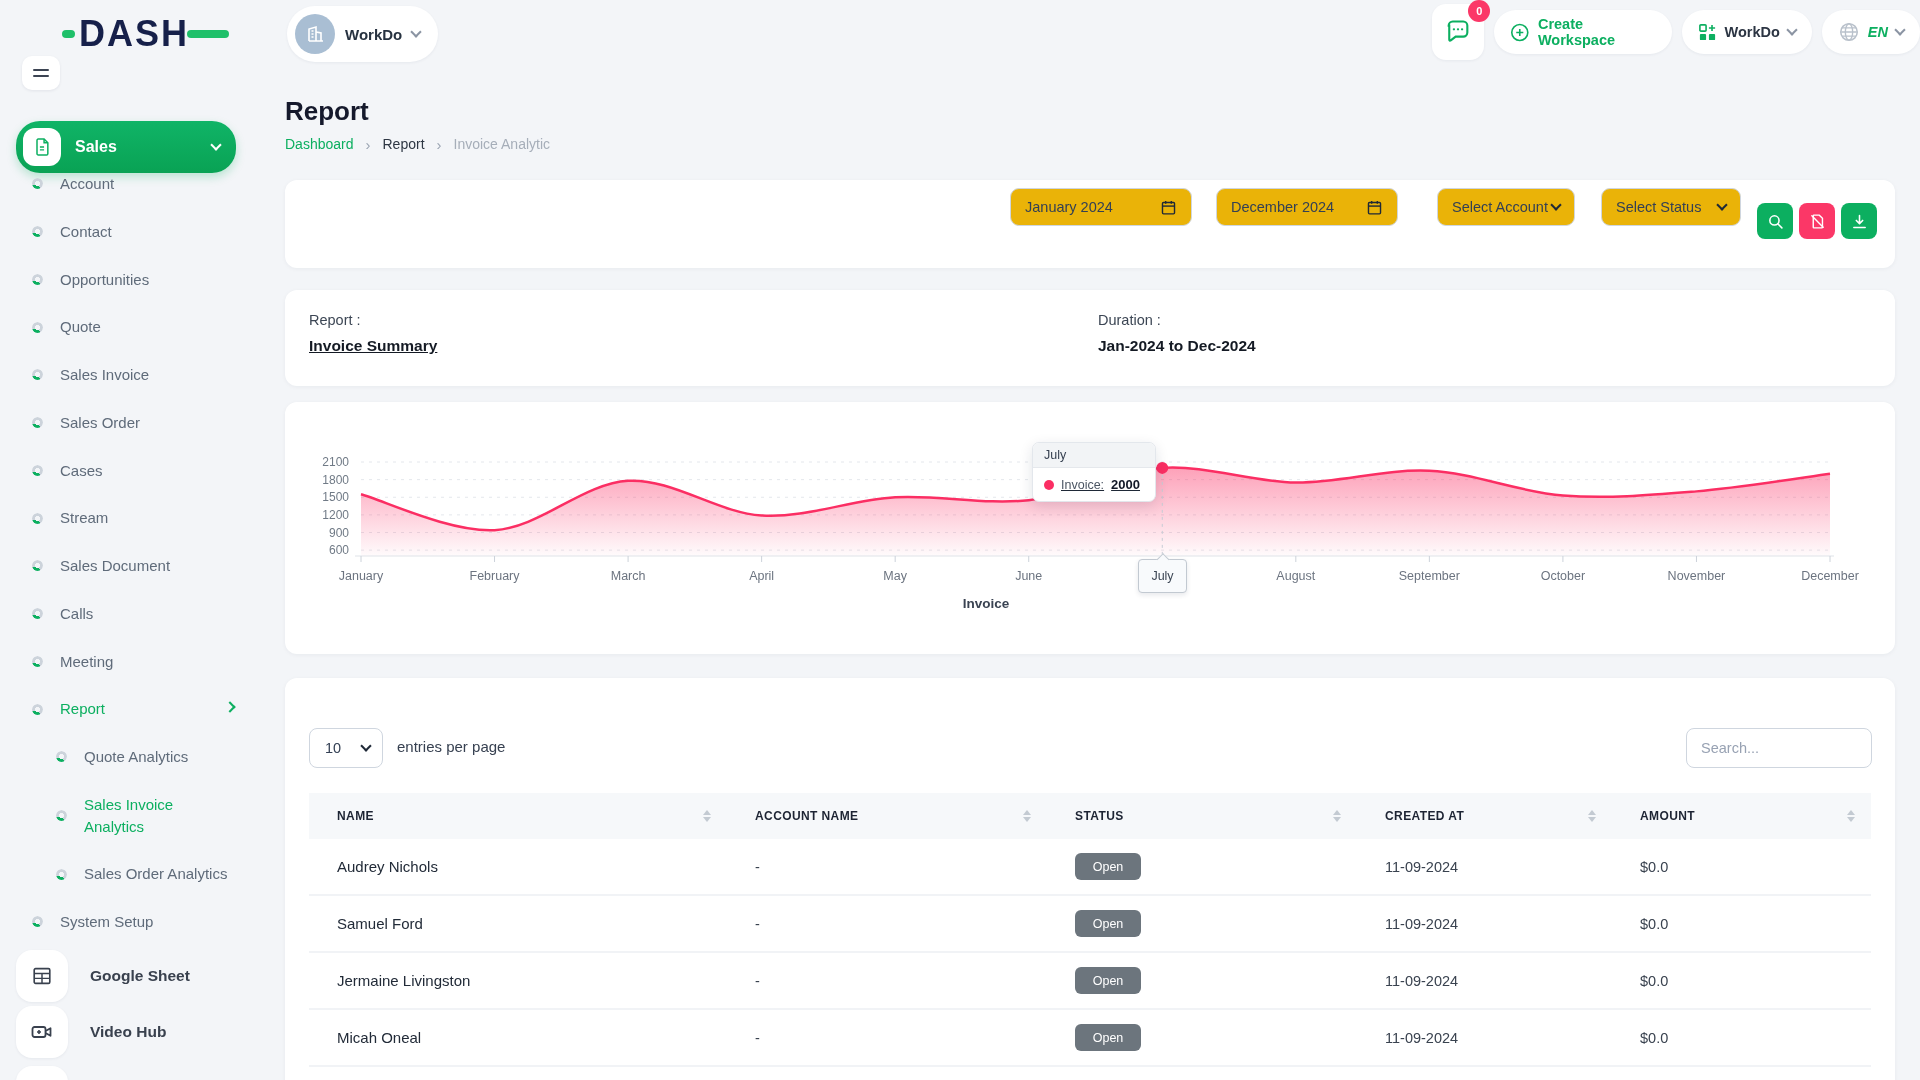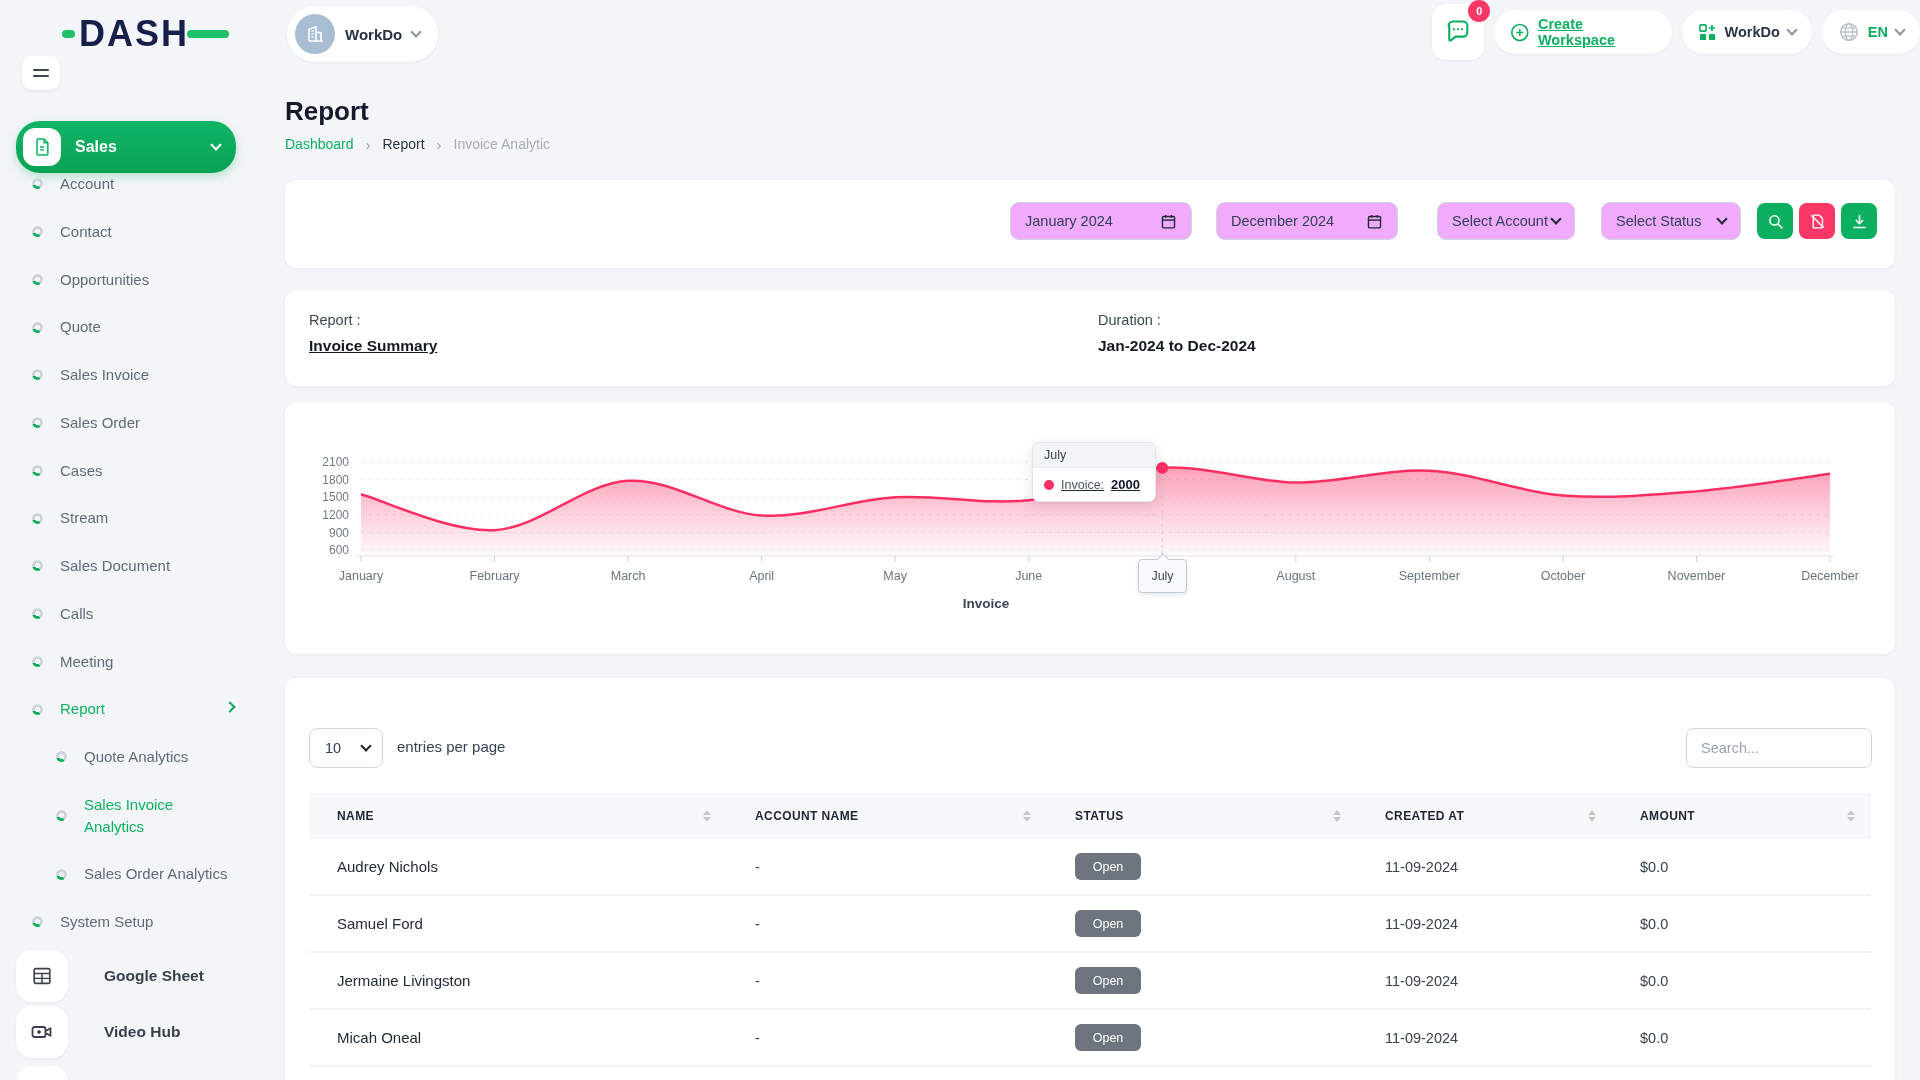--- a/index.html
+++ b/index.html
@@ -18,23 +18,23 @@
   .ws-avatar { width:40px; height:40px; border-radius:50%; background:#a9bed3; display:flex; align-items:center; justify-content:center; }
   .ws-name { font-size:15px; font-weight:700; color:#273240; }
 
   .hdr-right { position:absolute; top:0; left:1432px; height:64px; display:flex; align-items:center; gap:10px; }
   .chat-btn { position:relative; width:56px; height:56px; background:#fff; border-radius:14px; display:flex; align-items:center; justify-content:center;
     box-shadow:0 1px 3px rgba(20,30,60,.06); cursor:pointer; }
   .chat-badge { position:absolute; top:-4px; right:-6px; min-width:22px; height:22px; border-radius:11px; background:#fb3767; color:#fff;
     font-size:11px; font-weight:700; display:flex; align-items:center; justify-content:center; }
   .pill { height:44px; background:#fff; border-radius:22px; display:flex; align-items:center; gap:8px; padding:0 16px;
     box-shadow:0 1px 3px rgba(20,30,60,.06); font-size:14.5px; cursor:pointer; }
-  .pill.create { color:#0caf60; font-weight:600;text-decoration:underline; }
+  .pill.create { color:#0caf60; font-weight:600; }
   .pill.app { color:#2c3543; font-weight:700; }
-  .pill.lang { color:#0caf60; font-weight:700; }
+  .pill.lang { color:#0caf60; font-weight:700;font-style:italic; }
 
   .chev { display:inline-block; width:8px; height:8px; border-right:2px solid #8b94a3; border-bottom:2px solid #8b94a3; transform:rotate(45deg); margin-top:-4px; }
   .chev.right { transform:rotate(-45deg); border-color:#0caf60; }
   .chev.white { border-color:#fff; }
 
   
   .side-toggle { position:absolute; left:22px; top:56px; width:38px; height:34px; background:#fff; border-radius:10px;
     box-shadow:0 1px 3px rgba(20,30,60,.08); display:flex; flex-direction:column; gap:4px; align-items:center; justify-content:center; cursor:pointer; }
   .side-toggle i { display:block; width:16px; height:2px; background:#3c4453; border-radius:1px; }
 
@@ -48,39 +48,39 @@
   .nav-item { display:flex; align-items:center; gap:17px; padding:13px 10px 13px 16px; font-size:15px; color:#5f6b7a; cursor:pointer; }
   .nav-item.sub { padding-left:40px; }
   .nav-item.active { color:#0caf60; }
   .nav-item .lbl { max-width:150px; line-height:1.45; }
   .ring { width:11px; height:11px; border-radius:50%; flex:0 0 11px;
     background:conic-gradient(from 150deg,#0caf60 0 100deg,#ccd3db 100deg 360deg);
     -webkit-mask:radial-gradient(circle,transparent 0 2.6px,#000 2.7px); mask:radial-gradient(circle,transparent 0 2.6px,#000 2.7px); }
   .nav-item .chev.right { margin-left:auto; }
 
   .side-foot { position:absolute; left:16px; top:950px; width:228px; display:flex; flex-direction:column; gap:4px; }
-  .foot-item { display:flex; align-items:center; gap:36px; cursor:pointer; }
+  .foot-item { display:flex; align-items:center; gap:22px; cursor:pointer; }
   .foot-ico { width:52px; height:52px; background:#fff; border-radius:16px; display:flex; align-items:center; justify-content:center;
     box-shadow:0 1px 3px rgba(20,30,60,.06); }
   .foot-lbl { font-size:15.5px; color:#39414e; font-weight:600; }
   .foot-stub { width:52px; height:26px; background:#fff; border-radius:16px 16px 0 0; margin-top:4px; box-shadow:0 1px 3px rgba(20,30,60,.06); }
 
   
   .page-title { position:absolute; left:285px; top:96px; font-size:26px; font-weight:700; color:#15192c; }
   .crumbs { position:absolute; left:285px; top:136px; display:flex; align-items:flex-start; gap:12px; font-size:14px; }
   .crumbs .c1 { color:#0caf60; cursor:pointer; }
   .crumbs .c2 { color:#2d3643; cursor:pointer; }
   .crumbs .c3 { color:#a6aeb9; }
   .crumbs .sep { color:#9aa4b2; font-size:15px; }
 
   .card { position:absolute; background:#fff; border-radius:12px; box-shadow:0 1px 4px rgba(20,30,60,.05); }
 
   
   .filter-card { left:285px; top:180px; width:1610px; height:88px; }
-  .f-input { position:absolute; top:202px; height:38px; border:1px solid #cfd6df; border-radius:9px; background:#f0abfc;
+  .f-input { position:absolute; top:188px; height:38px; border:1px solid #cfd6df; border-radius:9px; background:#eab308;
     display:flex; align-items:center; justify-content:space-between; padding:0 14px; font-size:14.5px; color:#344054; cursor:pointer; }
   .f-btn { position:absolute; top:203px; width:36px; height:36px; border-radius:8px; display:flex; align-items:center; justify-content:center; cursor:pointer; border:none; }
   .f-btn.green { background:#0caf60; }
   .f-btn.pink { background:#fb3767; }
 
   
   .sum-card { left:285px; top:290px; width:1610px; height:96px; }
   .sum-lbl { position:absolute; font-size:14.5px; color:#3c4654; }
   .sum-val { position:absolute; font-size:15.5px; font-weight:700; color:#141a24; }
 

